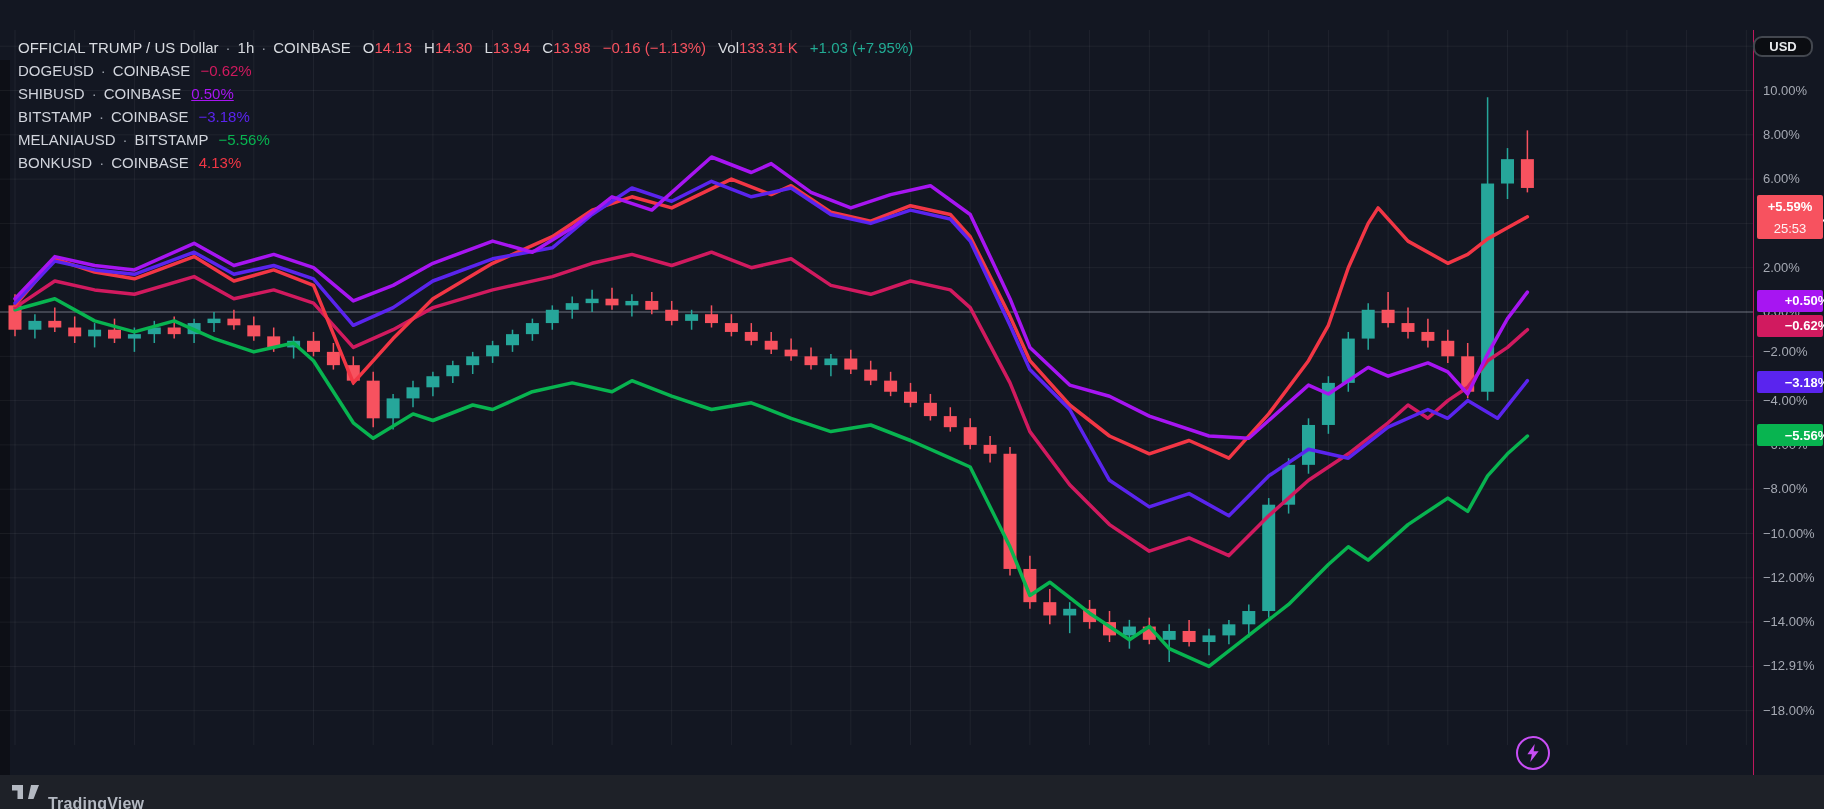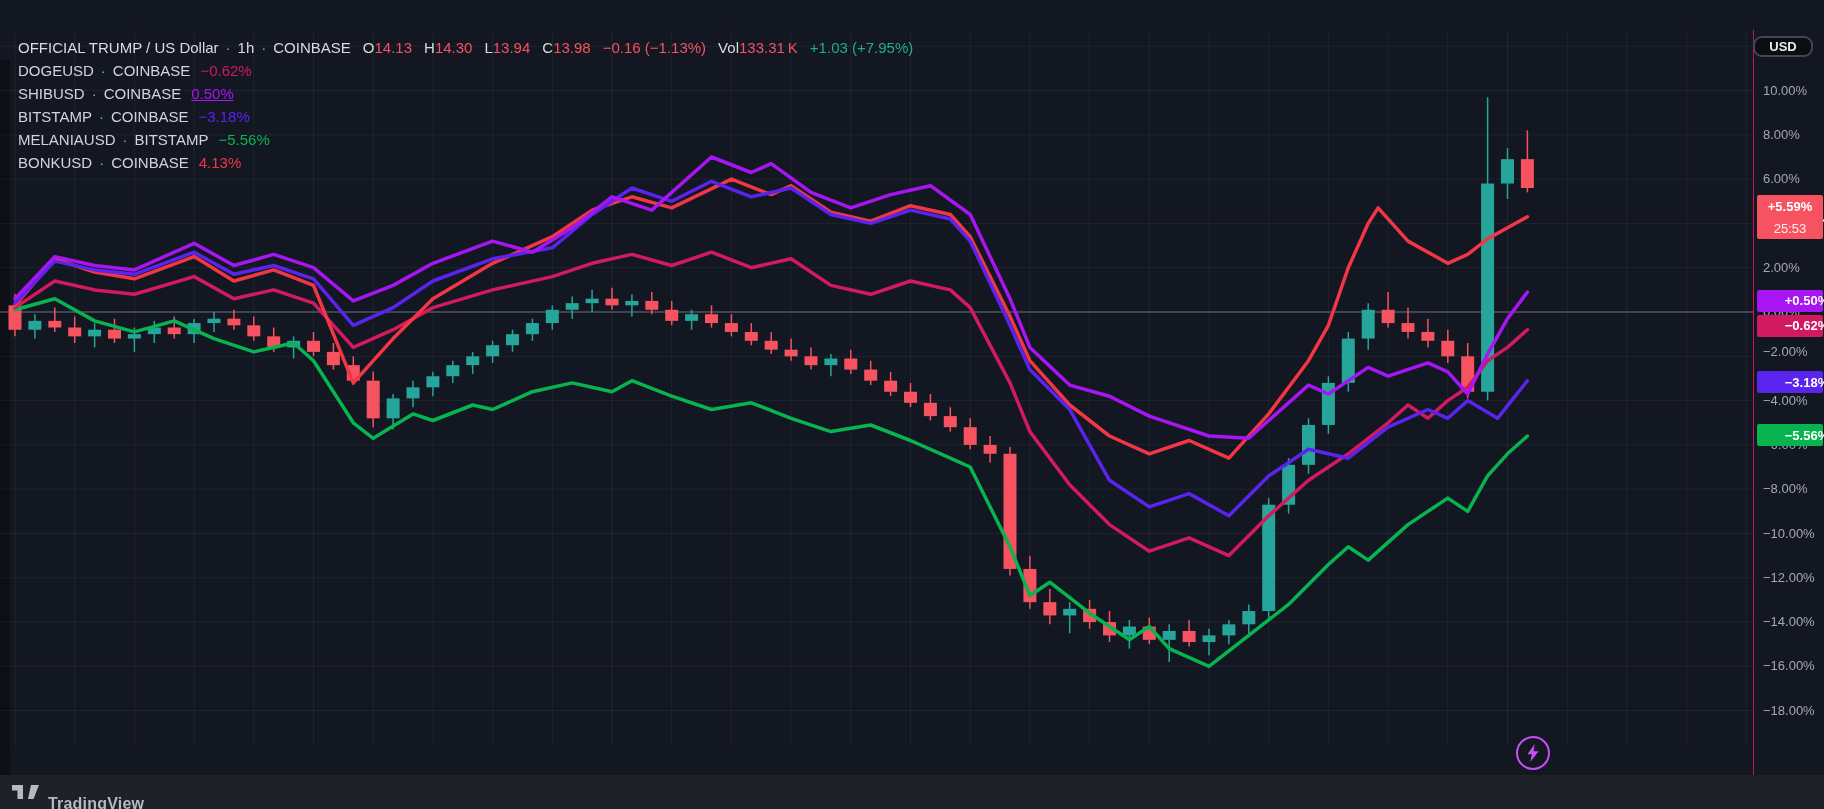--- a/index.html
+++ b/index.html
@@ -332,21 +332,21 @@
         <div class="axis-label" style="top: 185.4px;">4.00%</div>
         <div class="axis-label" style="top: 229.7px;">2.00%</div>
         <div class="axis-label" style="top: 274px;">0.00%</div>
         <div class="axis-label" style="top: 314px; text-align: center;">−2.00%</div>
         <div class="axis-label" style="top: 362.6px;">−4.00%</div>
         <div class="axis-label" style="top: 406.9px;">−6.00%</div>
         <div class="axis-label" style="top: 451.2px;">−8.00%</div>
         <div class="axis-label" style="top: 495.5px;">−10.00%</div>
         <div class="axis-label" style="top: 539.8px;">−12.00%</div>
         <div class="axis-label" style="top: 584.1px;">−14.00%</div>
-        <div class="axis-label" style="top: 628.4px;">−16.00%</div>
+        <div class="axis-label" style="top: 628.4px;">−12.91%</div>
         <div class="axis-label" style="top: 672.7px;">−18.00%</div>
         <div id="main-badge" style="background: rgb(247, 82, 95); top: 137.181px; margin-top: 28px;">
           <div class="row">+5.59%</div>
           <div class="row cd">25:53</div>
         </div>
         <div class="px-badge" style="background: rgb(242, 54, 69); top: 179.52px;">+4.13%</div>
         <div class="px-badge" style="background: rgb(167, 21, 242); top: 259.925px;">+0.50%</div>
         <div class="px-badge" style="background: rgb(209, 26, 95); top: 284.733px;">−0.62%</div>
         <div class="px-badge" style="background: rgb(90, 36, 238); top: 341.437px;">−3.18%</div>
         <div class="px-badge" style="background: rgb(8, 180, 80); top: 394.154px;">−5.56%</div>

